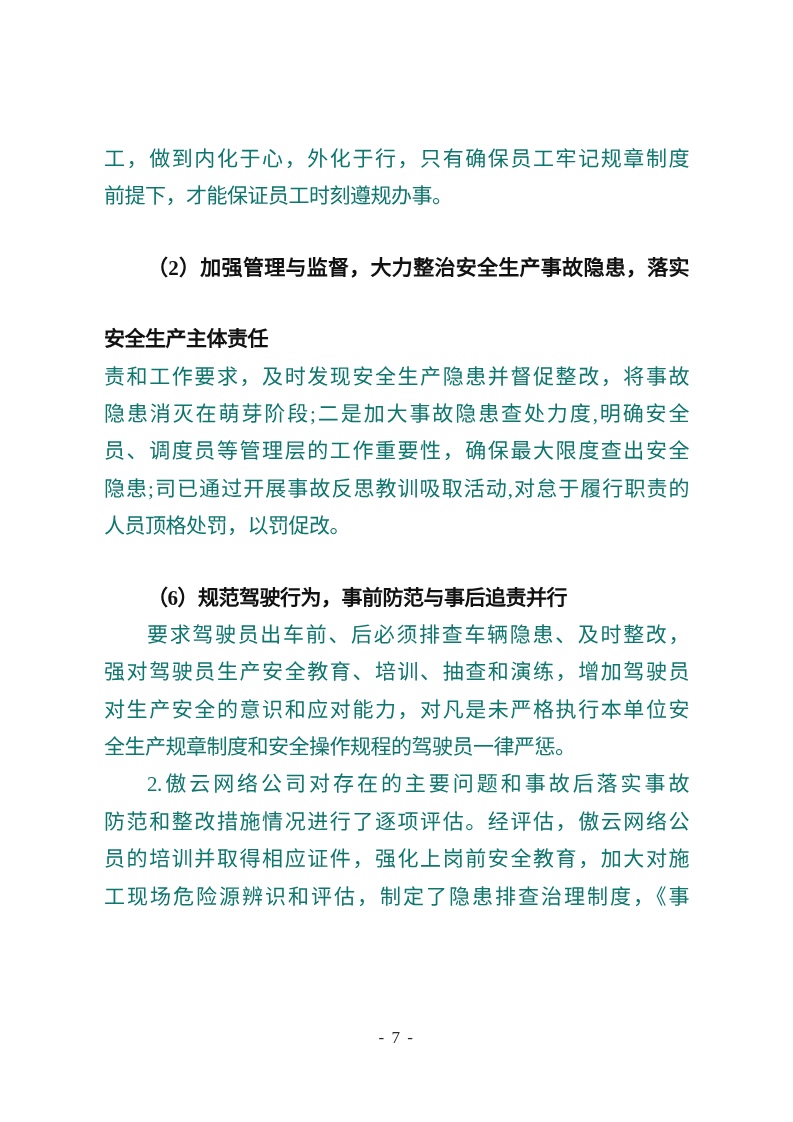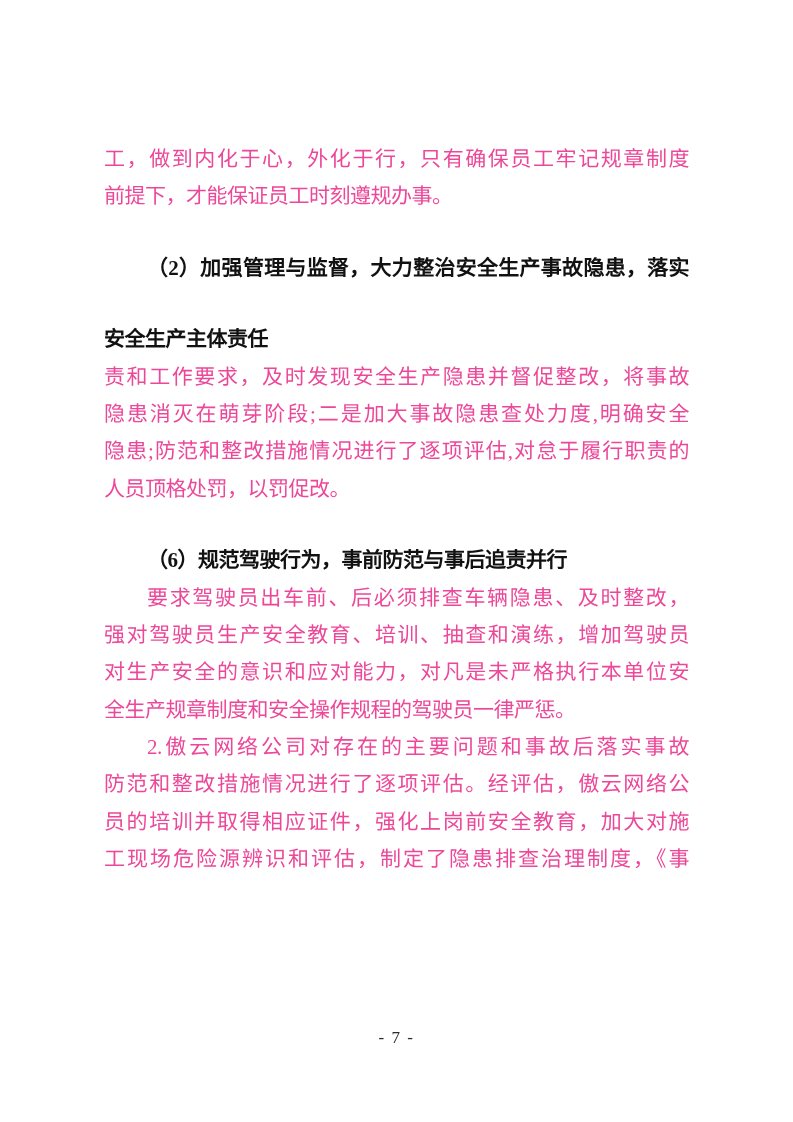--- a/index.html
+++ b/index.html
@@ -23,21 +23,21 @@
   }
   .line {
     font-size: 21px;
     line-height: 37.4px;
     height: 37.4px;
     letter-spacing: -0.5px;
     text-align: justify;
     text-align-last: justify;
     white-space: normal;
     overflow: hidden;
-    color: #ec4899;
+    color: #0f766e;
   }
   .line.bold { font-weight: bold; color: #111111; margin-top: 34px; }
   .line.indent { padding-left: 43px; }
   .line.align-left { text-align: left; text-align-last: left; }
   .page-footer {
     position: absolute;
     left: 0; top: 1028px;
     width: 100%;
     text-align: center;
   }
@@ -51,21 +51,22 @@
 <body>
 
 <div class="page">
   <div class="doc-body">
       <div class="line">工，做到内化于心，外化于行，只有确保员工牢记规章制度</div>
       <div class="line align-left">前提下，才能保证员工时刻遵规办事。</div>
       <div class="line bold indent">（2）加强管理与监督，大力整治安全生产事故隐患，落实</div>
       <div class="line bold align-left">安全生产主体责任</div>
       <div class="line">责和工作要求，及时发现安全生产隐患并督促整改，将事故</div>
       <div class="line">隐患消灭在萌芽阶段;二是加大事故隐患查处力度,明确安全</div>
-      <div class="line">隐患;防范和整改措施情况进行了逐项评估,对怠于履行职责的</div>
+      <div class="line">员、调度员等管理层的工作重要性，确保最大限度查出安全</div>
+      <div class="line">隐患;司已通过开展事故反思教训吸取活动,对怠于履行职责的</div>
       <div class="line align-left">人员顶格处罚，以罚促改。</div>
       <div class="line bold indent align-left">（6）规范驾驶行为，事前防范与事后追责并行</div>
       <div class="line indent">要求驾驶员出车前、后必须排查车辆隐患、及时整改，</div>
       <div class="line">强对驾驶员生产安全教育、培训、抽查和演练，增加驾驶员</div>
       <div class="line">对生产安全的意识和应对能力，对凡是未严格执行本单位安</div>
       <div class="line align-left">全生产规章制度和安全操作规程的驾驶员一律严惩。</div>
       <div class="line indent">2.傲云网络公司对存在的主要问题和事故后落实事故</div>
       <div class="line">防范和整改措施情况进行了逐项评估。经评估，傲云网络公</div>
       <div class="line">员的培训并取得相应证件，强化上岗前安全教育，加大对施</div>
       <div class="line">工现场危险源辨识和评估，制定了隐患排查治理制度，《事</div>

